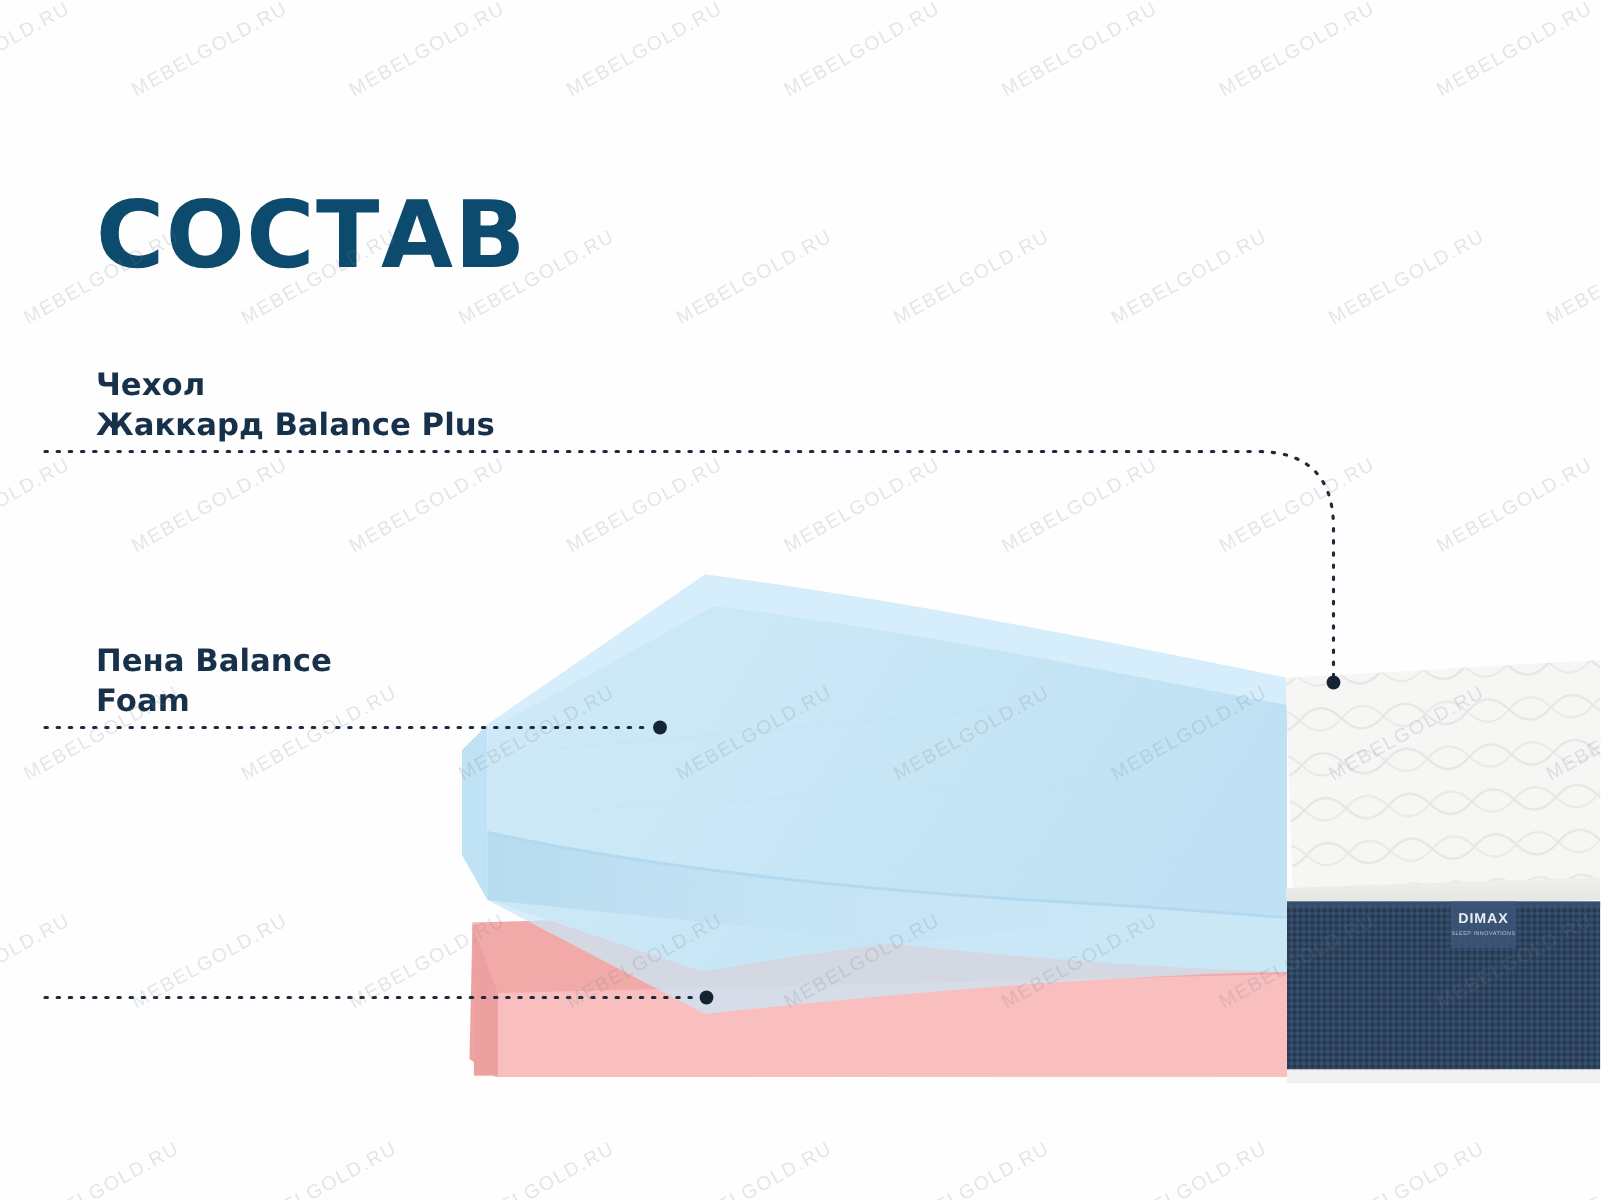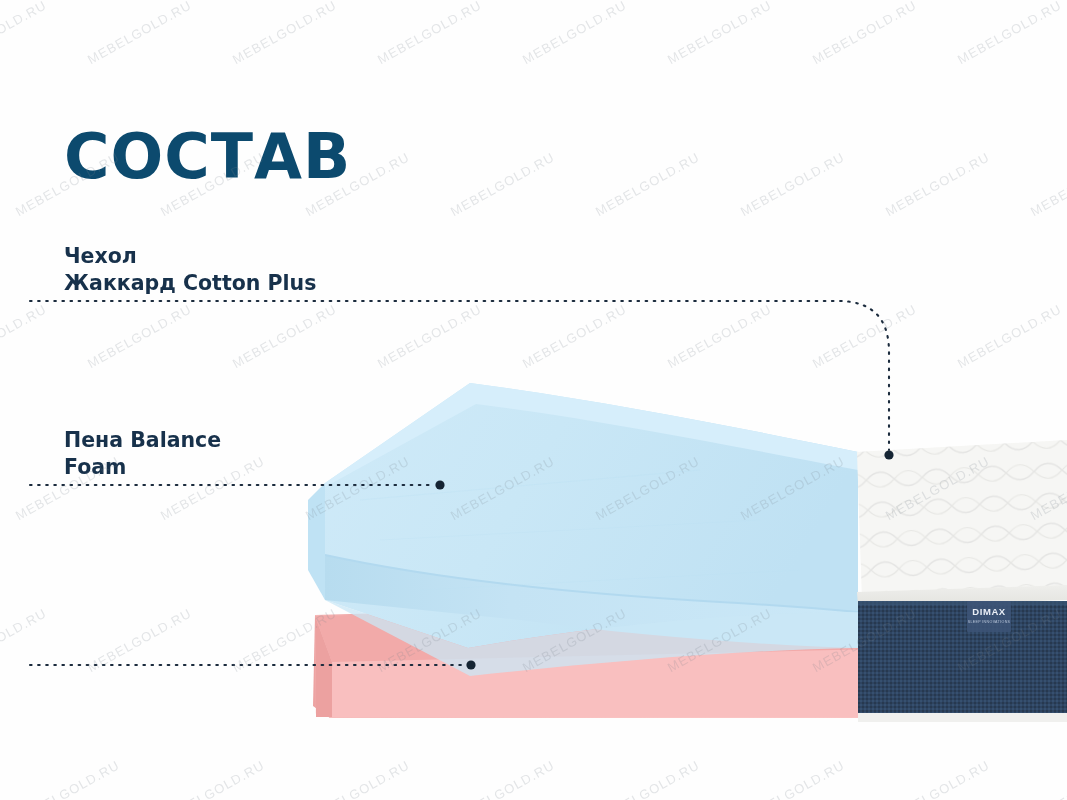--- a/index.html
+++ b/index.html
@@ -197,21 +197,21 @@
     <path d="M30 485 L432 485" fill="none" stroke="#1b2b3d" stroke-width="2.1" stroke-linecap="round" stroke-dasharray="1.6 6.5"></path>
     <circle cx="440" cy="485" r="4.6" fill="#152433"></circle>
 
     <path d="M30 665 L463 665" fill="none" stroke="#1b2b3d" stroke-width="2.1" stroke-linecap="round" stroke-dasharray="1.6 6.5"></path>
     <circle cx="471" cy="665" r="4.6" fill="#152433"></circle>
   </svg>
 
   <div id="page-title">СОСТАВ</div>
 
   <div class="label" id="label-cover">Чехол
-Жаккард Cotton Plus</div>
+Жаккард Balance Plus</div>
 
   <div class="label" id="label-foam">Пена Balance
 Foam</div>
 
 
   <div id="watermark-layer">
       <div class="wm" style="left: -60px; top: 54px; transform: rotate(-29deg); color: rgba(120, 128, 138, 0.2);">MEBELGOLD.RU</div>
       <div class="wm" style="left: 85px; top: 54px; transform: rotate(-29deg); color: rgba(120, 128, 138, 0.2);">MEBELGOLD.RU</div>
       <div class="wm" style="left: 230px; top: 54px; transform: rotate(-29deg); color: rgba(120, 128, 138, 0.2);">MEBELGOLD.RU</div>
       <div class="wm" style="left: 375px; top: 54px; transform: rotate(-29deg); color: rgba(120, 128, 138, 0.2);">MEBELGOLD.RU</div>

